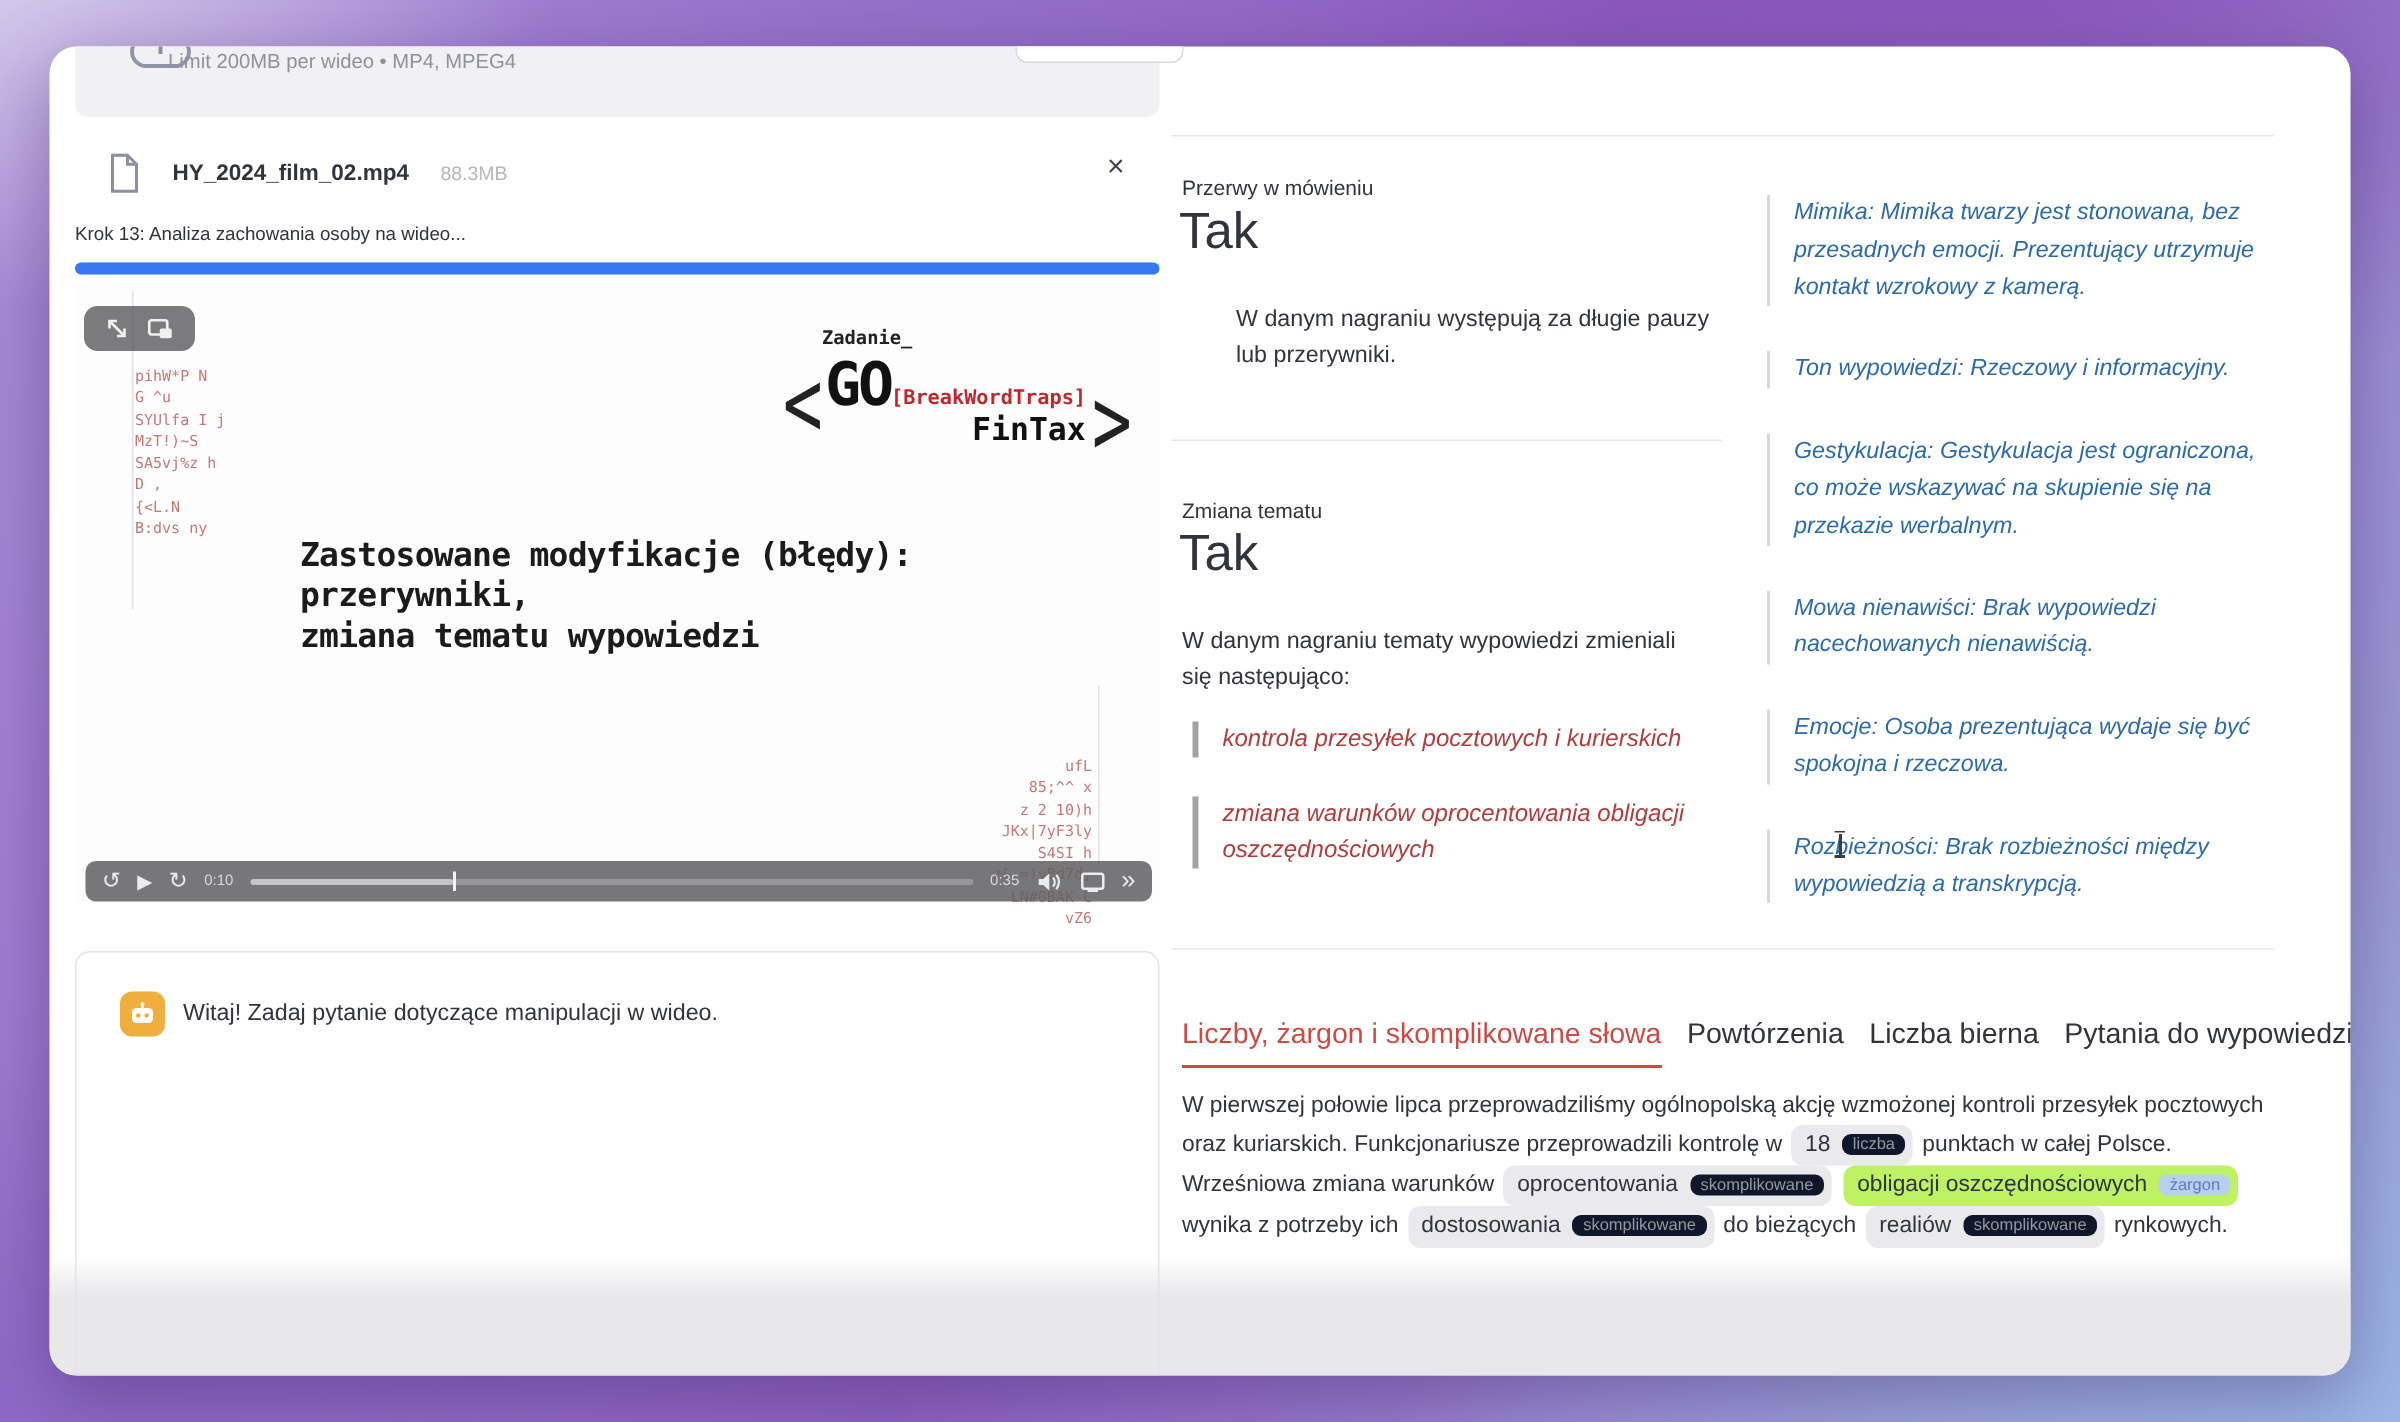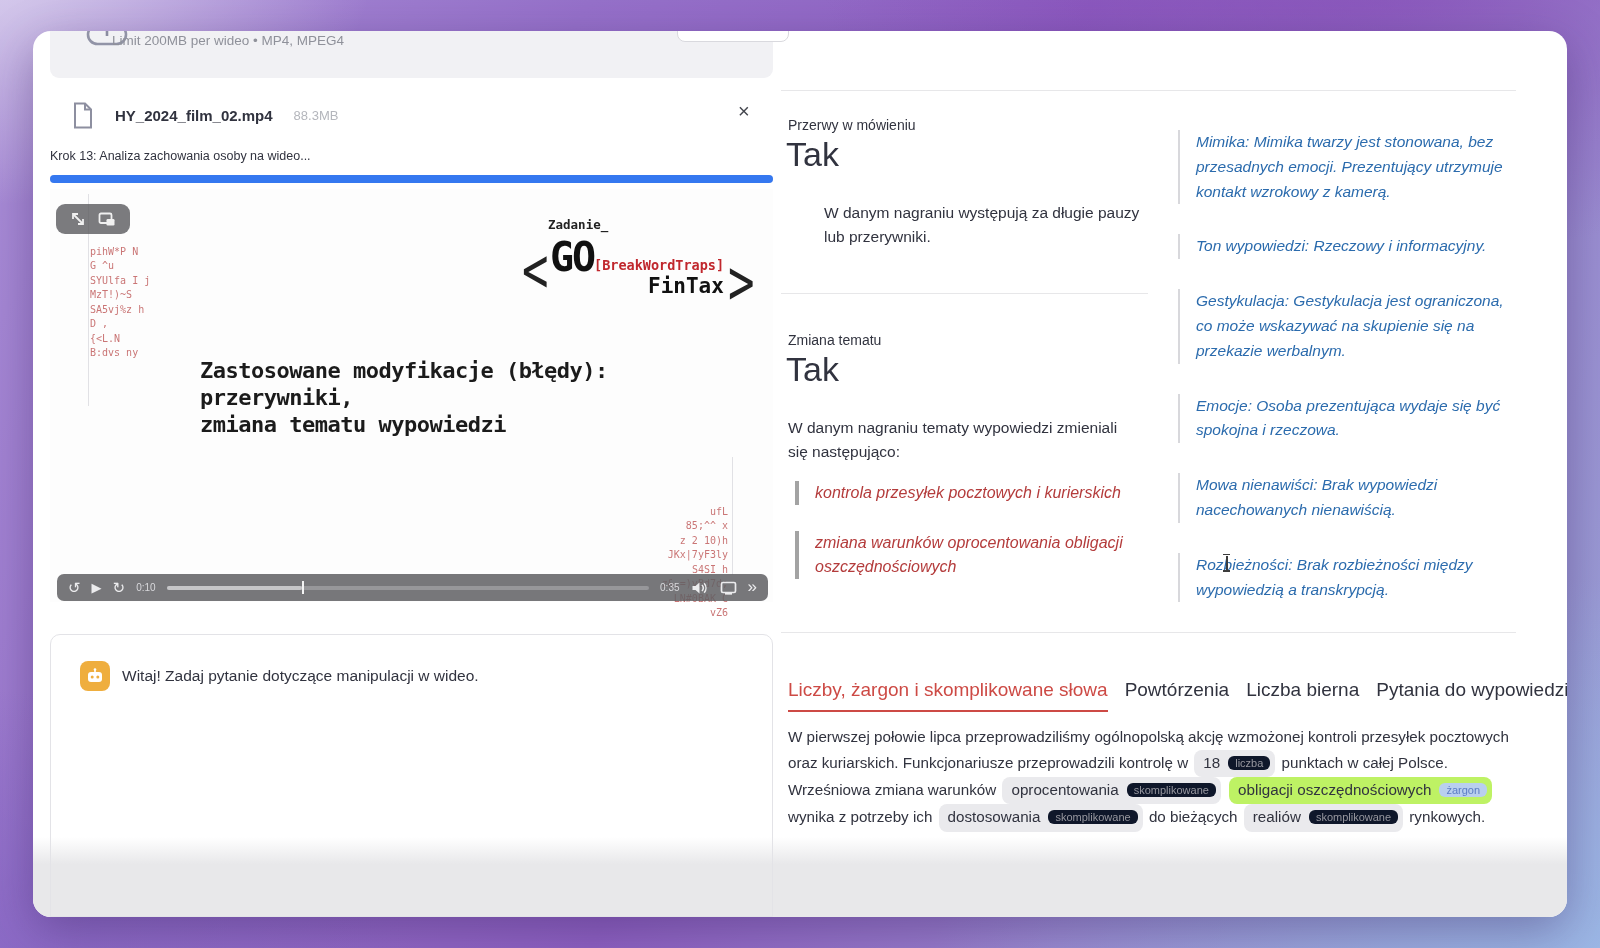--- a/index.html
+++ b/index.html
@@ -245,22 +245,22 @@
 
   <div class="quote">kontrola przesyłek pocztowych i kurierskich</div>
       <div class="quote">zmiana warunków oprocentowania obligacji oszczędnościowych</div>
     </div>
 
   <div class="abs notes">
 
   <div class="quote">Mimika: Mimika twarzy jest stonowana, bez przesadnych emocji. Prezentujący utrzymuje kontakt wzrokowy z kamerą.</div>
       <div class="quote">Ton wypowiedzi: Rzeczowy i informacyjny.</div>
       <div class="quote">Gestykulacja: Gestykulacja jest ograniczona, co może wskazywać na skupienie się na przekazie werbalnym.</div>
+      <div class="quote">Mowa nienawiści: Brak wypowiedzi nacechowanych nienawiścią.</div>
       <div class="quote">Emocje: Osoba prezentująca wydaje się być spokojna i rzeczowa.</div>
-      <div class="quote">Mowa nienawiści: Brak wypowiedzi nacechowanych nienawiścią.</div>
       <div class="quote">Rozbieżności: Brak rozbieżności między wypowiedzią a transkrypcją.</div>
     </div>
 
   <div class="abs divider d-big"></div>
 
   <div class="abs tabs">
 
   <div class="tab active">Liczby, żargon i skomplikowane słowa</div>
       <div class="tab">Powtórzenia</div>
       <div class="tab">Liczba bierna</div>

